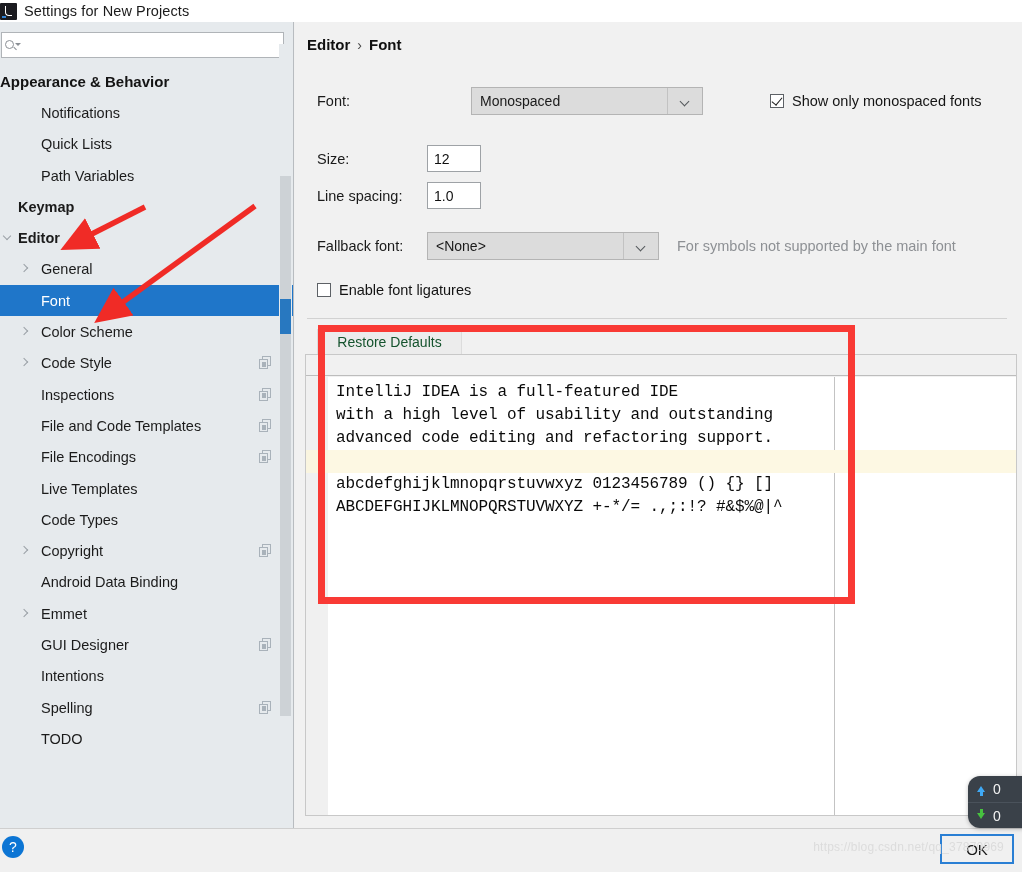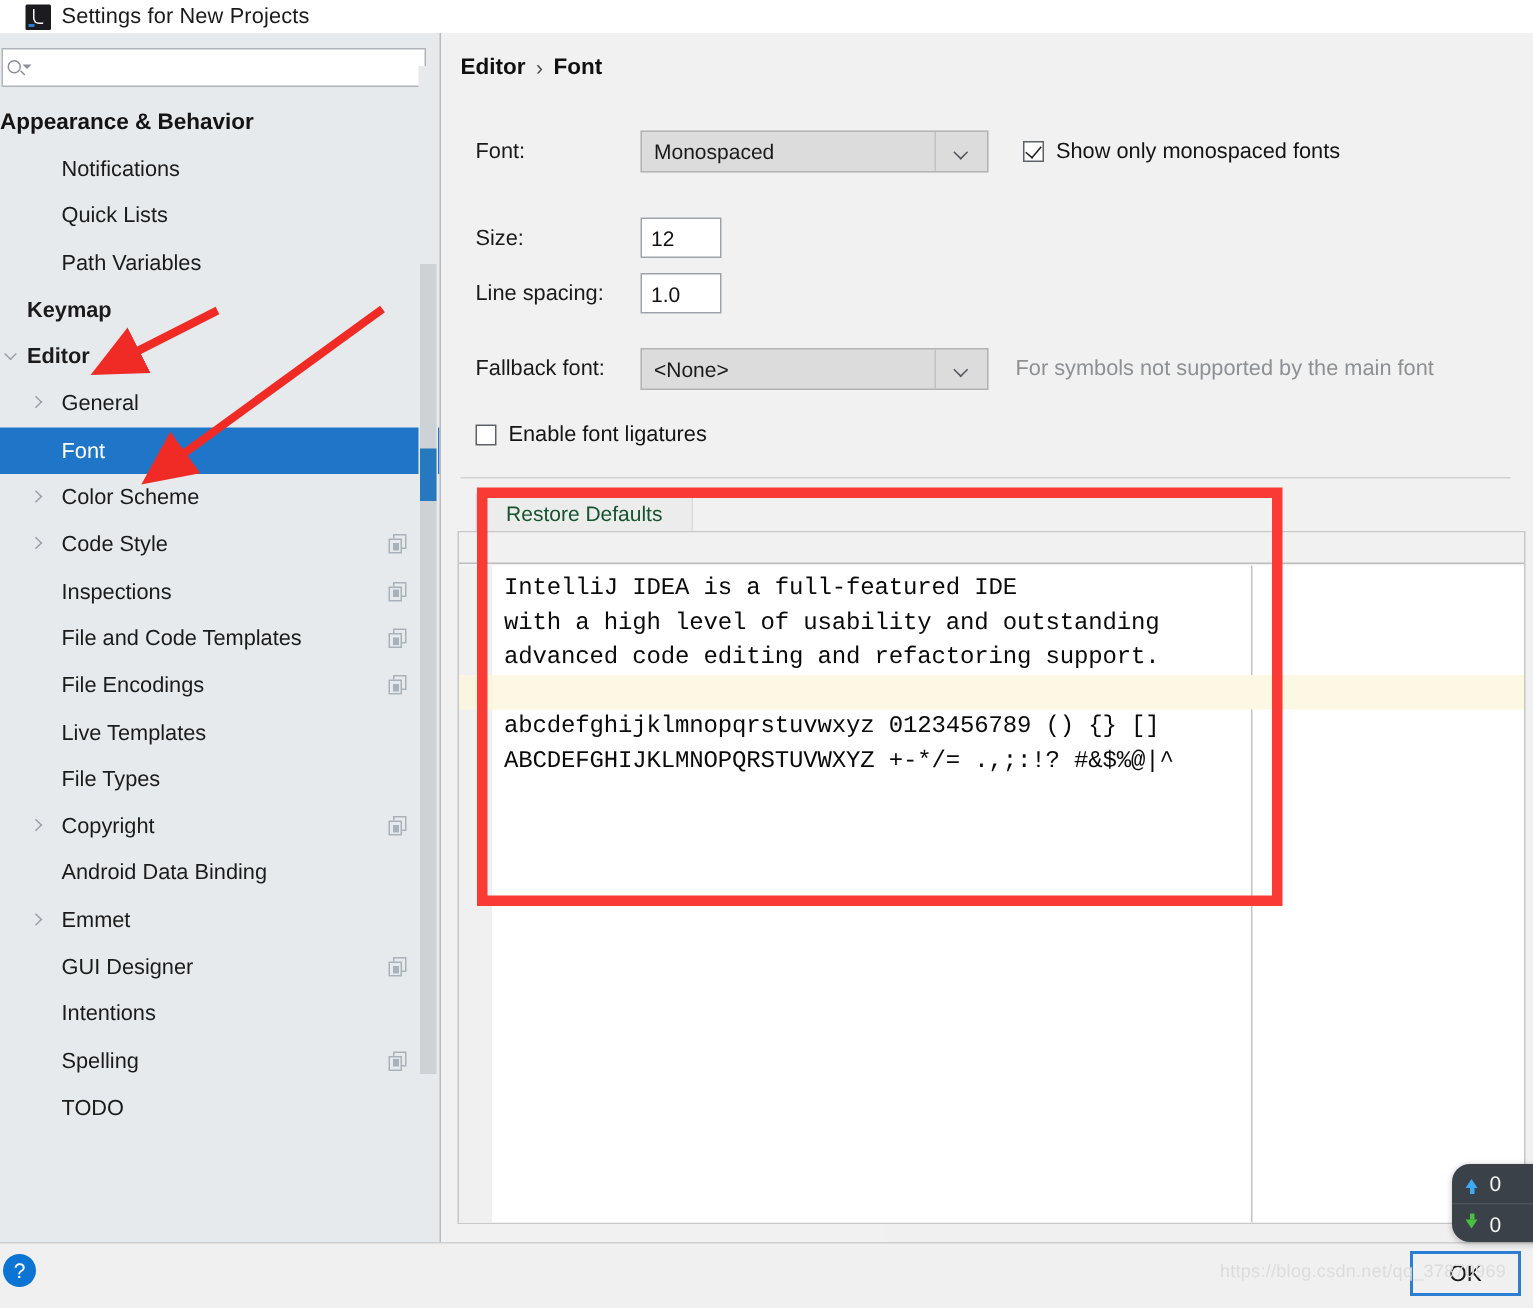--- a/index.html
+++ b/index.html
@@ -16,21 +16,21 @@
     width: 1022px; height: 872px;
     background: #f0f0f0;
   }
 
   
   #titlebar {
     position: absolute; left: 0; top: 0;
     width: 1022px; height: 22px;
     background: #ffffff;
     display: flex; align-items: center;
-    padding-left: 17px;
+    padding-left: 0;
   }
   #app-icon {
     width: 17px; height: 17px;
     background: #1b1b20;
     position: relative;
     flex: 0 0 auto;
     margin-right: 7px;
     border-radius: 1px;
   }
   #app-icon:after {
@@ -596,21 +596,21 @@
             <span class="lbl">File Encodings</span>
             <span class="copy-icon">
               <span class="s1"></span>
               <span class="s2"></span>
             </span>
           </div>
           <div class="node lvl1">
             <span class="lbl">Live Templates</span>
           </div>
           <div class="node lvl1">
-            <span class="lbl">File Types</span>
+            <span class="lbl">Code Types</span>
           </div>
           <div class="node lvl1">
             <span class="arrow"></span>
             <span class="lbl">Copyright</span>
             <span class="copy-icon">
               <span class="s1"></span>
               <span class="s2"></span>
             </span>
           </div>
           <div class="node lvl1">
@@ -652,21 +652,21 @@
   </div>
 
   <div id="right-panel">
 
     <div id="breadcrumb">
       <span>Editor</span>
       <span class="sep">›</span>
       <span>Font</span>
     </div>
 
-    <div class="form-row" style="left:22px; top:65px;">
+    <div class="form-row" style="left:22px; top:65px;gap:44px;">
       <span class="row-label">Font:</span>
       <span class="combo">
         <span>Monospaced</span>
         <span class="divider"></span>
         <span class="chev"></span>
       </span>
       <span class="checkrow" style="margin-left:23px;">
         <span class="checkbox checked"></span>
         <span>Show only monospaced fonts</span>
       </span>

